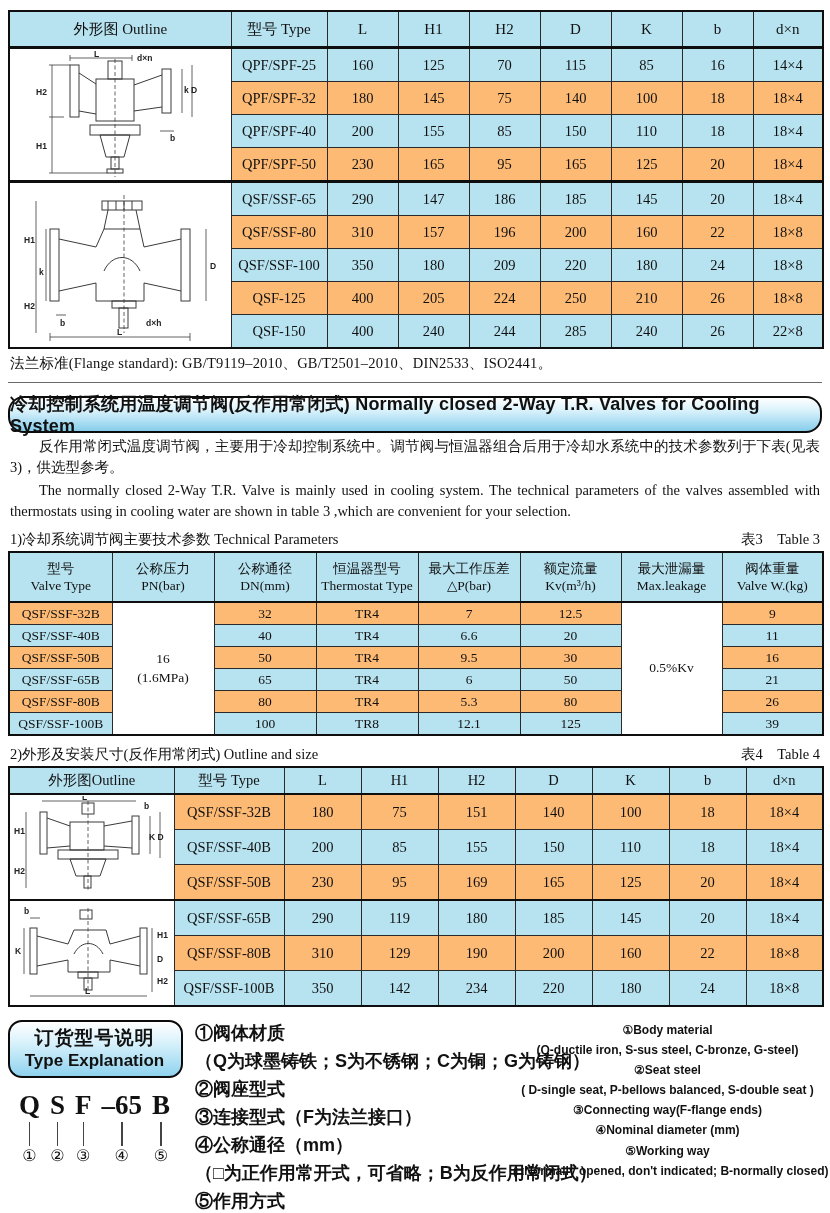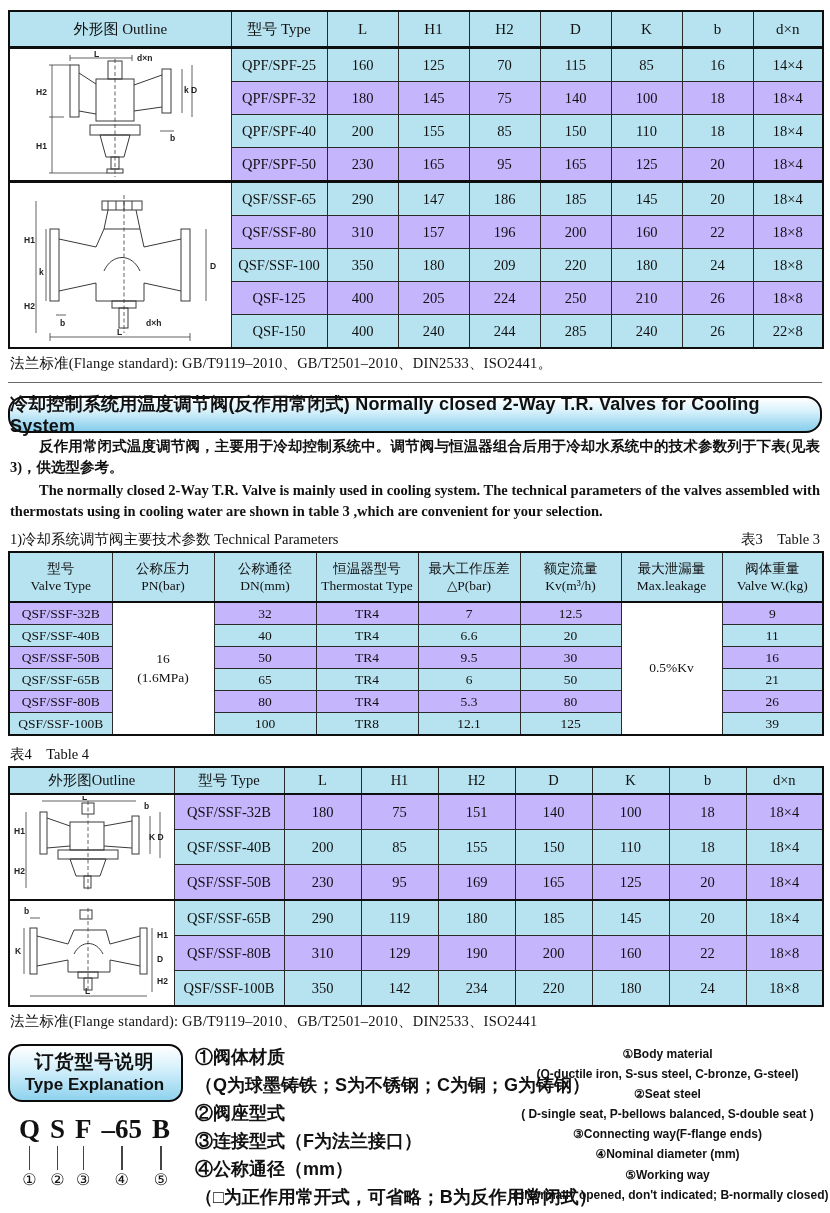--- a/index.html
+++ b/index.html
@@ -1,35 +1,35 @@
 <!DOCTYPE html>
 <html><head>
 <meta charset="utf-8">
 <style>
   html,body{margin:0;padding:0;background:#ffffff;}
   body{width:830px;height:1213px;font-family:"Liberation Serif",serif;color:#111;overflow:hidden;}
   .page{padding:10px 8px 0 8px;}
-  table{border-collapse:collapse;table-layout:fixed;width:814px;background:#c4b5fd;}
+  table{border-collapse:collapse;table-layout:fixed;width:814px;background:#fdba74;}
   td,th{border:1px solid #2a2a2a;text-align:center;vertical-align:middle;padding:0;font-weight:normal;}
   
   .t1{border:2px solid #0e0e0e;}
   .t1 th{height:34px;font-size:15px;background:#b7e3f1;}
   .t1 thead th{border-bottom:3px solid #0e0e0e;}
   .t1 td{height:32px;font-size:14.5px;}
   .t1 .blue{background:#b7e3f1;}
   .t1 .outline-cell{background:#fff;}
   .t1 tr.sec-split td{border-top:3px solid #0e0e0e;}
   
   .note{font-size:14.5px;margin:5px 2px 0 2px;letter-spacing:.2px;}
   .divider{border:none;border-top:1.5px solid #6a6a6a;margin:9px 0 7px 0;}
   .banner{height:33px;border:2.5px solid #0b0b0b;border-radius:16px;
     background:linear-gradient(180deg,#ffffff 0%,#d7f1fb 40%,#86cdeb 100%);
     display:flex;align-items:center;justify-content:center;
     font-family:"Liberation Sans",sans-serif;font-weight:bold;font-size:18px;letter-spacing:.2px;margin-top:13px;}
-  .para{font-size:14.5px;line-height:1.42;text-indent:2em;margin:3px 2px 0 2px;text-align:justify;font-weight:bold;}
+  .para{font-size:14.5px;line-height:1.42;text-indent:2em;margin:3px 2px 0 2px;text-align:justify;}
   .secline{display:flex;justify-content:space-between;align-items:flex-end;font-size:14.5px;margin:9px 2px 2px 2px;}
   .secline .ref{font-size:14.5px;}
   
   .t3{border:2px solid #0e0e0e;}
   .t3 th{background:#b7e3f1;font-size:13.5px;line-height:1.3;height:48px;border-bottom:2.5px solid #0e0e0e;}
   .t3 td{height:21px;font-size:13.5px;}
   .t3 .blue{background:#b7e3f1;}
   .t3 .merged{background:#fff;font-size:13.5px;line-height:1.4;}
   
   .t4{border:2px solid #0e0e0e;}
@@ -366,20 +366,21 @@
         <td class="blue">100</td>
         <td class="blue">TR8</td>
         <td class="blue">12.1</td>
         <td class="blue">125</td>
         <td class="blue">39</td>
       </tr>
     </tbody>
   </table>
 
   <div class="secline">
+    <span>2)外形及安装尺寸(反作用常闭式) Outline and size</span>
     <span class="ref">表4　Table 4</span>
   </div>
 
   <table class="t4">
     <colgroup>
         <col style="width:165px">
         <col style="width:110px">
         <col style="width:77px">
         <col style="width:77px">
         <col style="width:77px">
@@ -509,21 +510,20 @@
         <td class="blue">142</td>
         <td class="blue">234</td>
         <td class="blue">220</td>
         <td class="blue">180</td>
         <td class="blue">24</td>
         <td class="blue">18×8</td>
       </tr>
     </tbody>
   </table>
 
-  <div class="note">法兰标准(Flange standard): GB/T9119–2010、GB/T2501–2010、DIN2533、ISO2441</div>
 
   <div class="bottom">
     <div class="b-left">
       <div class="badge">
         <div class="cn">订货型号说明</div>
         <div class="en">Type Explanation</div>
       </div>
       <div class="model">
         <div class="mcol">
           <span class="mletter">Q</span>

